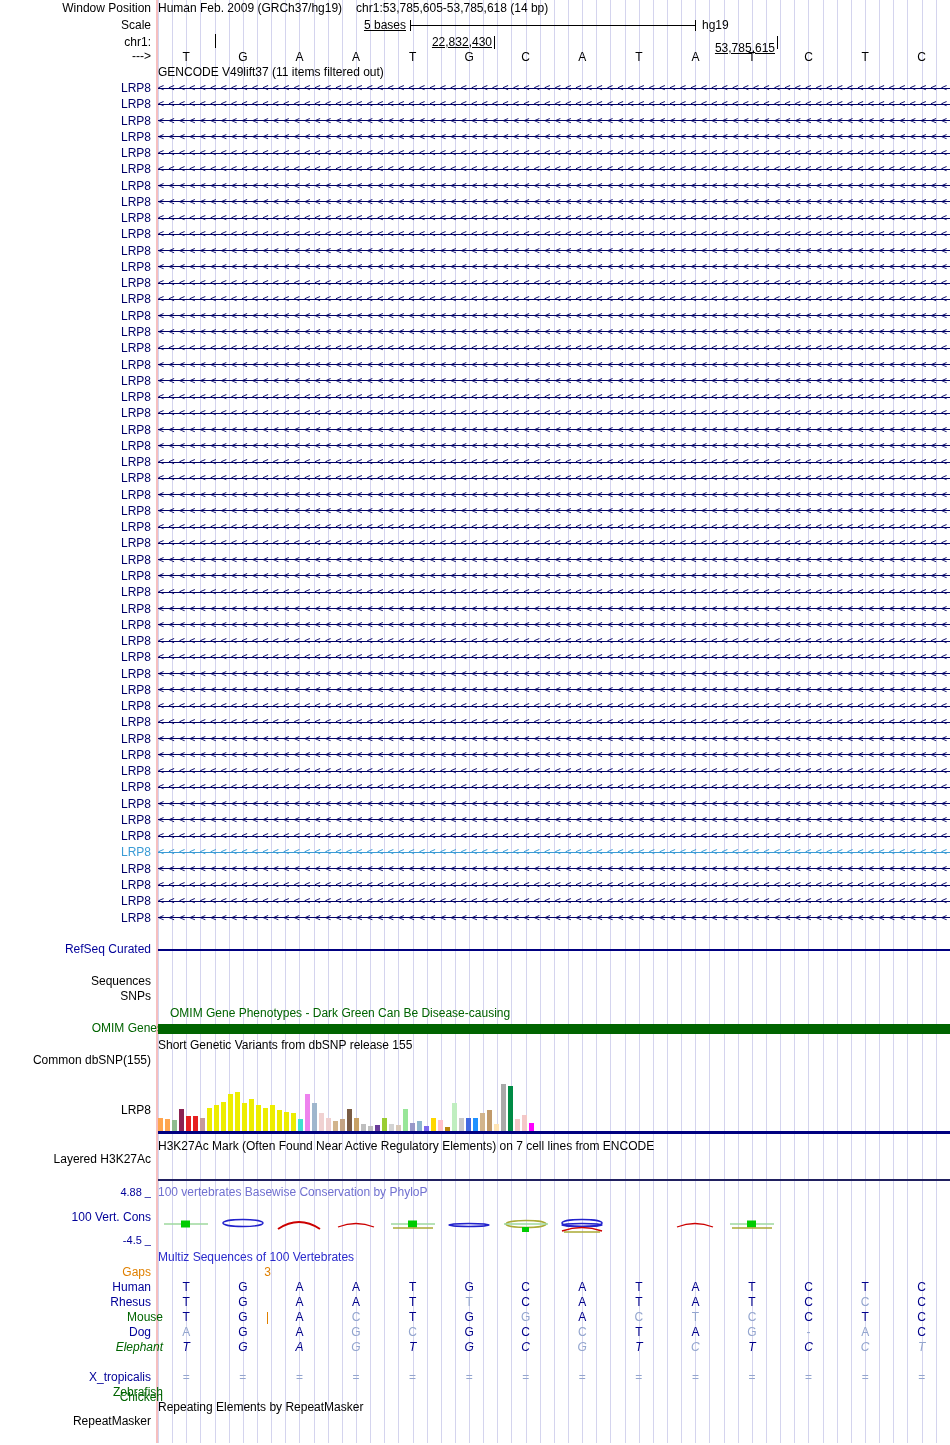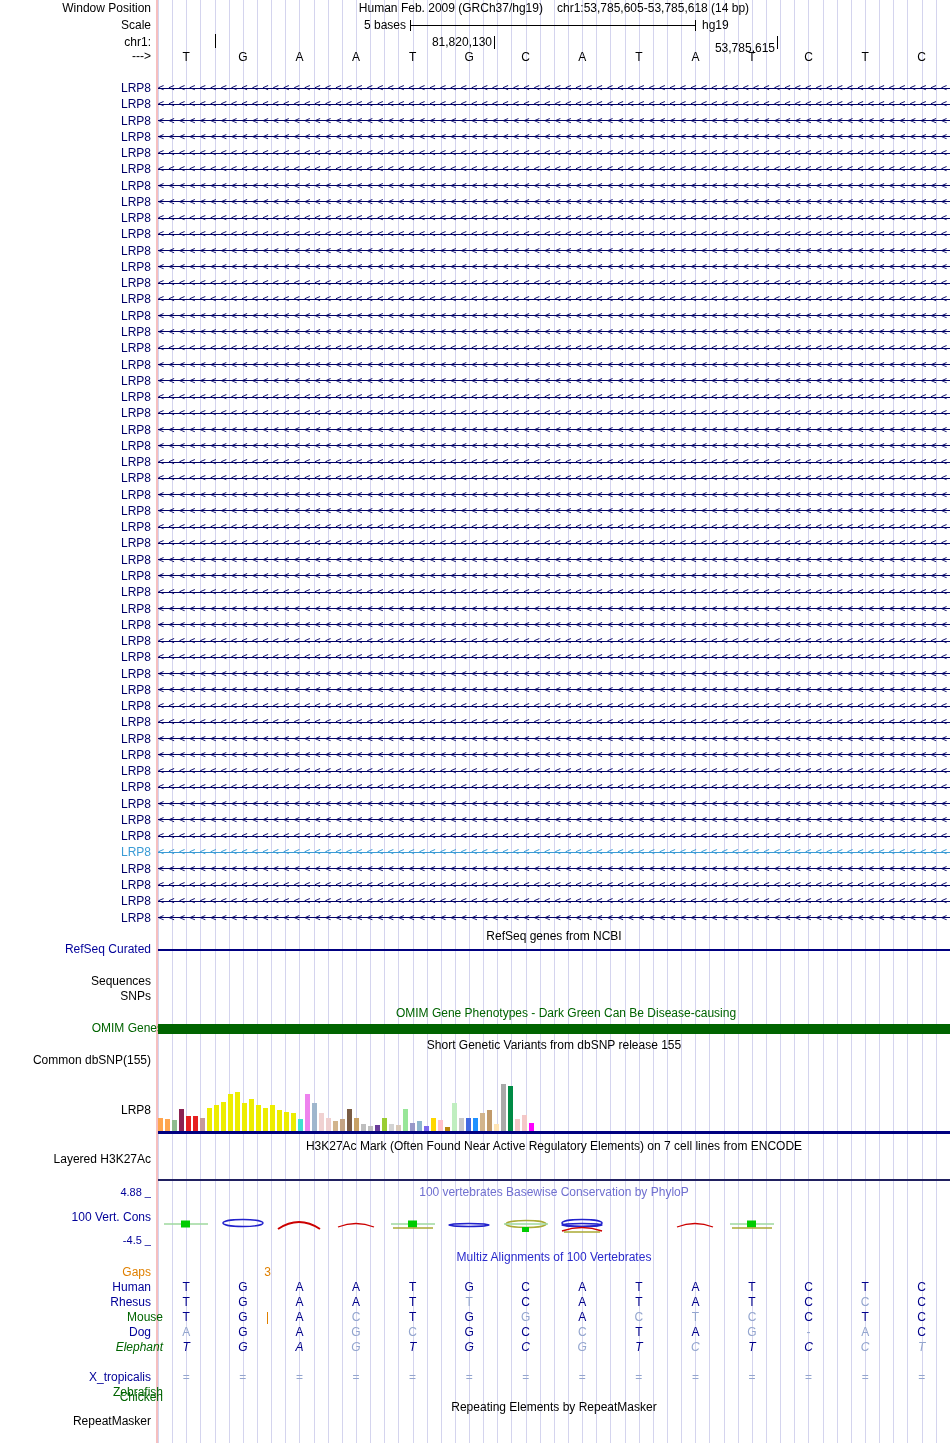--- a/index.html
+++ b/index.html
@@ -2,26 +2,26 @@
 <html><head>
 <meta charset="utf-8">
 <style>
   html,body{margin:0;padding:0;background:#fff;}
   #page{position:relative;width:950px;height:1445px;background:#fff;overflow:hidden;
         font-family:"Liberation Sans","DejaVu Sans",sans-serif;font-size:12px;color:#000;}
   .grid{position:absolute;left:158px;top:0;width:792px;height:1443px;
         background-image:repeating-linear-gradient(to right,#D4D4EE 0px,#D4D4EE 1px,transparent 1px,transparent 14.14px);}
   .pinkline{position:absolute;left:156px;top:0;width:2px;height:1443px;background:#F6BFBF;}
   .lbl{position:absolute;left:0;width:151px;text-align:right;white-space:nowrap;line-height:13px;}
-  .ctr{position:absolute;left:158px;width:792px;text-align:center;white-space:nowrap;line-height:13px;}
+  .ctr{position:absolute;left:158px;width:792px;text-align:left;white-space:nowrap;line-height:13px;}
   .navy{color:#000099;} .green{color:#006400;padding-left:12px;} .orange{color:#E08000;}
   .tick{position:absolute;width:1px;background:#000;}
   .scalebar{position:absolute;height:11px;border-left:1px solid #000;border-right:1px solid #000;
         background-image:linear-gradient(#000,#000);background-size:100% 1px;background-position:center;background-repeat:no-repeat;}
-  .coordlbl{position:absolute;width:112px;text-align:right;white-space:nowrap;line-height:13px;}
+  .coordlbl{position:absolute;width:112px;text-align:right;white-space:nowrap;line-height:13px;text-decoration:underline;}
   .baseletter,.alnletter{position:absolute;transform:translateX(-50%);line-height:14px;}
   .gene-row{position:relative;height:16.27px;}
   .gene-label{position:absolute;left:0;width:151px;text-align:right;color:#000066;line-height:16px;}
   .gene-arrows{position:absolute;left:158px;width:792px;height:16px;overflow:hidden;white-space:nowrap;
         font-family:"DejaVu Sans Mono",monospace;font-size:10px;letter-spacing:4.42px;line-height:16px;color:#000066;
         background-image:linear-gradient(#000066,#000066);background-size:100% 1px;background-position:center;background-repeat:no-repeat;}
   .gene-row.teal .gene-label{color:#3A9BD5;}
   .gene-row.teal .gene-arrows{color:#3A9BD5;background-image:linear-gradient(#3A9BD5,#3A9BD5);}
   .hline{position:absolute;left:158px;width:792px;}
   .omimbar{position:absolute;left:158px;width:792px;height:10px;background:#006400;}
@@ -45,21 +45,21 @@
   <div class="lbl" style="top:2px">Window Position</div>
   <div class="ctr" style="top:2px"><span>Human Feb. 2009 (GRCh37/hg19)</span><span style="display:inline-block;width:14px"></span><span>chr1:53,785,605-53,785,618 (14 bp)</span></div>
 
   <div class="lbl" style="top:19px">Scale</div>
   <div class="coordlbl" style="left:296px;top:19px;width:110px">5 bases</div>
   <div class="scalebar" style="left:410px;top:20px;width:284px"></div>
   <div style="position:absolute;left:702px;top:19px;line-height:13px">hg19</div>
 
   <div class="lbl" style="top:36px">chr1:</div>
   <div class="tick" style="left:215px;top:34px;height:14px"></div>
-  <div class="coordlbl" style="left:380px;top:36px">81,820,130</div>
+  <div class="coordlbl" style="left:380px;top:36px">22,832,430</div>
   <div class="tick" style="left:494px;top:36px;height:13px"></div>
   <div class="coordlbl" style="left:663px;top:42px">53,785,615</div>
   <div class="tick" style="left:777px;top:36px;height:13px"></div>
 
   <div class="lbl" style="top:50px">---&gt;</div>
   <div id="base-row">
       <span class="baseletter" style="left: 186.286px; top: 50px;">T</span>
       <span class="baseletter" style="left: 242.857px; top: 50px;">G</span>
       <span class="baseletter" style="left: 299.429px; top: 50px;">A</span>
       <span class="baseletter" style="left: 356px; top: 50px;">A</span>
@@ -68,20 +68,21 @@
       <span class="baseletter" style="left: 525.714px; top: 50px;">C</span>
       <span class="baseletter" style="left: 582.286px; top: 50px;">A</span>
       <span class="baseletter" style="left: 638.857px; top: 50px;">T</span>
       <span class="baseletter" style="left: 695.429px; top: 50px;">A</span>
       <span class="baseletter" style="left: 752px; top: 50px;">T</span>
       <span class="baseletter" style="left: 808.571px; top: 50px;">C</span>
       <span class="baseletter" style="left: 865.143px; top: 50px;">T</span>
       <span class="baseletter" style="left: 921.714px; top: 50px;">C</span>
     </div>
 
+  <div class="ctr" style="top:66px">GENCODE V49lift37 (11 items filtered out)</div>
   <div id="gene-rows" style="position:absolute;left:0;top:80px;width:950px">
       <div class="gene-row">
         <span class="gene-label">LRP8</span>
         <span class="gene-arrows">&lt;&lt;&lt;&lt;&lt;&lt;&lt;&lt;&lt;&lt;&lt;&lt;&lt;&lt;&lt;&lt;&lt;&lt;&lt;&lt;&lt;&lt;&lt;&lt;&lt;&lt;&lt;&lt;&lt;&lt;&lt;&lt;&lt;&lt;&lt;&lt;&lt;&lt;&lt;&lt;&lt;&lt;&lt;&lt;&lt;&lt;&lt;&lt;&lt;&lt;&lt;&lt;&lt;&lt;&lt;&lt;&lt;&lt;&lt;&lt;&lt;&lt;&lt;&lt;&lt;&lt;&lt;&lt;&lt;&lt;&lt;&lt;&lt;&lt;&lt;&lt;&lt;&lt;</span>
       </div>
       <div class="gene-row">
         <span class="gene-label">LRP8</span>
         <span class="gene-arrows">&lt;&lt;&lt;&lt;&lt;&lt;&lt;&lt;&lt;&lt;&lt;&lt;&lt;&lt;&lt;&lt;&lt;&lt;&lt;&lt;&lt;&lt;&lt;&lt;&lt;&lt;&lt;&lt;&lt;&lt;&lt;&lt;&lt;&lt;&lt;&lt;&lt;&lt;&lt;&lt;&lt;&lt;&lt;&lt;&lt;&lt;&lt;&lt;&lt;&lt;&lt;&lt;&lt;&lt;&lt;&lt;&lt;&lt;&lt;&lt;&lt;&lt;&lt;&lt;&lt;&lt;&lt;&lt;&lt;&lt;&lt;&lt;&lt;&lt;&lt;&lt;&lt;&lt;</span>
       </div>
       <div class="gene-row">
@@ -279,21 +280,20 @@
       <div class="gene-row">
         <span class="gene-label">LRP8</span>
         <span class="gene-arrows">&lt;&lt;&lt;&lt;&lt;&lt;&lt;&lt;&lt;&lt;&lt;&lt;&lt;&lt;&lt;&lt;&lt;&lt;&lt;&lt;&lt;&lt;&lt;&lt;&lt;&lt;&lt;&lt;&lt;&lt;&lt;&lt;&lt;&lt;&lt;&lt;&lt;&lt;&lt;&lt;&lt;&lt;&lt;&lt;&lt;&lt;&lt;&lt;&lt;&lt;&lt;&lt;&lt;&lt;&lt;&lt;&lt;&lt;&lt;&lt;&lt;&lt;&lt;&lt;&lt;&lt;&lt;&lt;&lt;&lt;&lt;&lt;&lt;&lt;&lt;&lt;&lt;&lt;</span>
       </div>
       <div class="gene-row">
         <span class="gene-label">LRP8</span>
         <span class="gene-arrows">&lt;&lt;&lt;&lt;&lt;&lt;&lt;&lt;&lt;&lt;&lt;&lt;&lt;&lt;&lt;&lt;&lt;&lt;&lt;&lt;&lt;&lt;&lt;&lt;&lt;&lt;&lt;&lt;&lt;&lt;&lt;&lt;&lt;&lt;&lt;&lt;&lt;&lt;&lt;&lt;&lt;&lt;&lt;&lt;&lt;&lt;&lt;&lt;&lt;&lt;&lt;&lt;&lt;&lt;&lt;&lt;&lt;&lt;&lt;&lt;&lt;&lt;&lt;&lt;&lt;&lt;&lt;&lt;&lt;&lt;&lt;&lt;&lt;&lt;&lt;&lt;&lt;&lt;</span>
       </div>
     </div>
 
-  <div class="ctr" style="top:930px">RefSeq genes from NCBI</div>
   <div class="lbl navy" style="top:943px">RefSeq Curated</div>
   <div class="hline" style="top:949px;height:2px;background:#000080"></div>
 
   <div class="lbl" style="top:975px">Sequences</div>
   <div class="lbl" style="top:990px">SNPs</div>
 
   <div class="ctr green" style="top:1007px">OMIM Gene Phenotypes - Dark Green Can Be Disease-causing</div>
   <div class="lbl green" style="top:1022px">OMIM Genes</div>
   <div class="omimbar" style="top:1024px"></div>
 
@@ -403,21 +403,21 @@
         <path d="M6,11 Q24,4 42,11" fill="none" stroke="#CC0000" stroke-width="1.3"></path>
       </svg>
       <svg class="consshape" viewBox="0 0 48 22" style="left: 728px; top: 1216px;">
         <line x1="2" y1="8" x2="46" y2="8" stroke="#9ED89E" stroke-width="1.5"></line>
         <rect x="19" y="4.5" width="9" height="7" fill="#00CC00"></rect>
         <line x1="4" y1="12" x2="44" y2="12" stroke="#AAAA33" stroke-width="1.5"></line>
       </svg>
     </div>
   <div class="lbl navy axis" style="top:1234px">-4.5 _</div>
 
-  <div class="ctr" style="top:1251px;color:#2A2ACC">Multiz Alignments of 100 Vertebrates</div>
+  <div class="ctr" style="top:1251px;color:#2A2ACC">Multiz Sequences of 100 Vertebrates</div>
   <div class="alnrow" style="top:1265px">
     <span class="alnlabel orange">Gaps</span>
     <span class="orange" style="position: absolute; left: 264.143px; line-height: 15px;">3</span>
   </div>
   <div id="alignment-rows">
       <div class="alnrow" style="top: 1280px;">
         <span class="alnlabel navy">Human</span>
         <span class="alnletter" style="left: 186.286px;">T</span>
         <span class="alnletter" style="left: 242.857px;">G</span>
         <span class="alnletter" style="left: 299.429px;">A</span>

